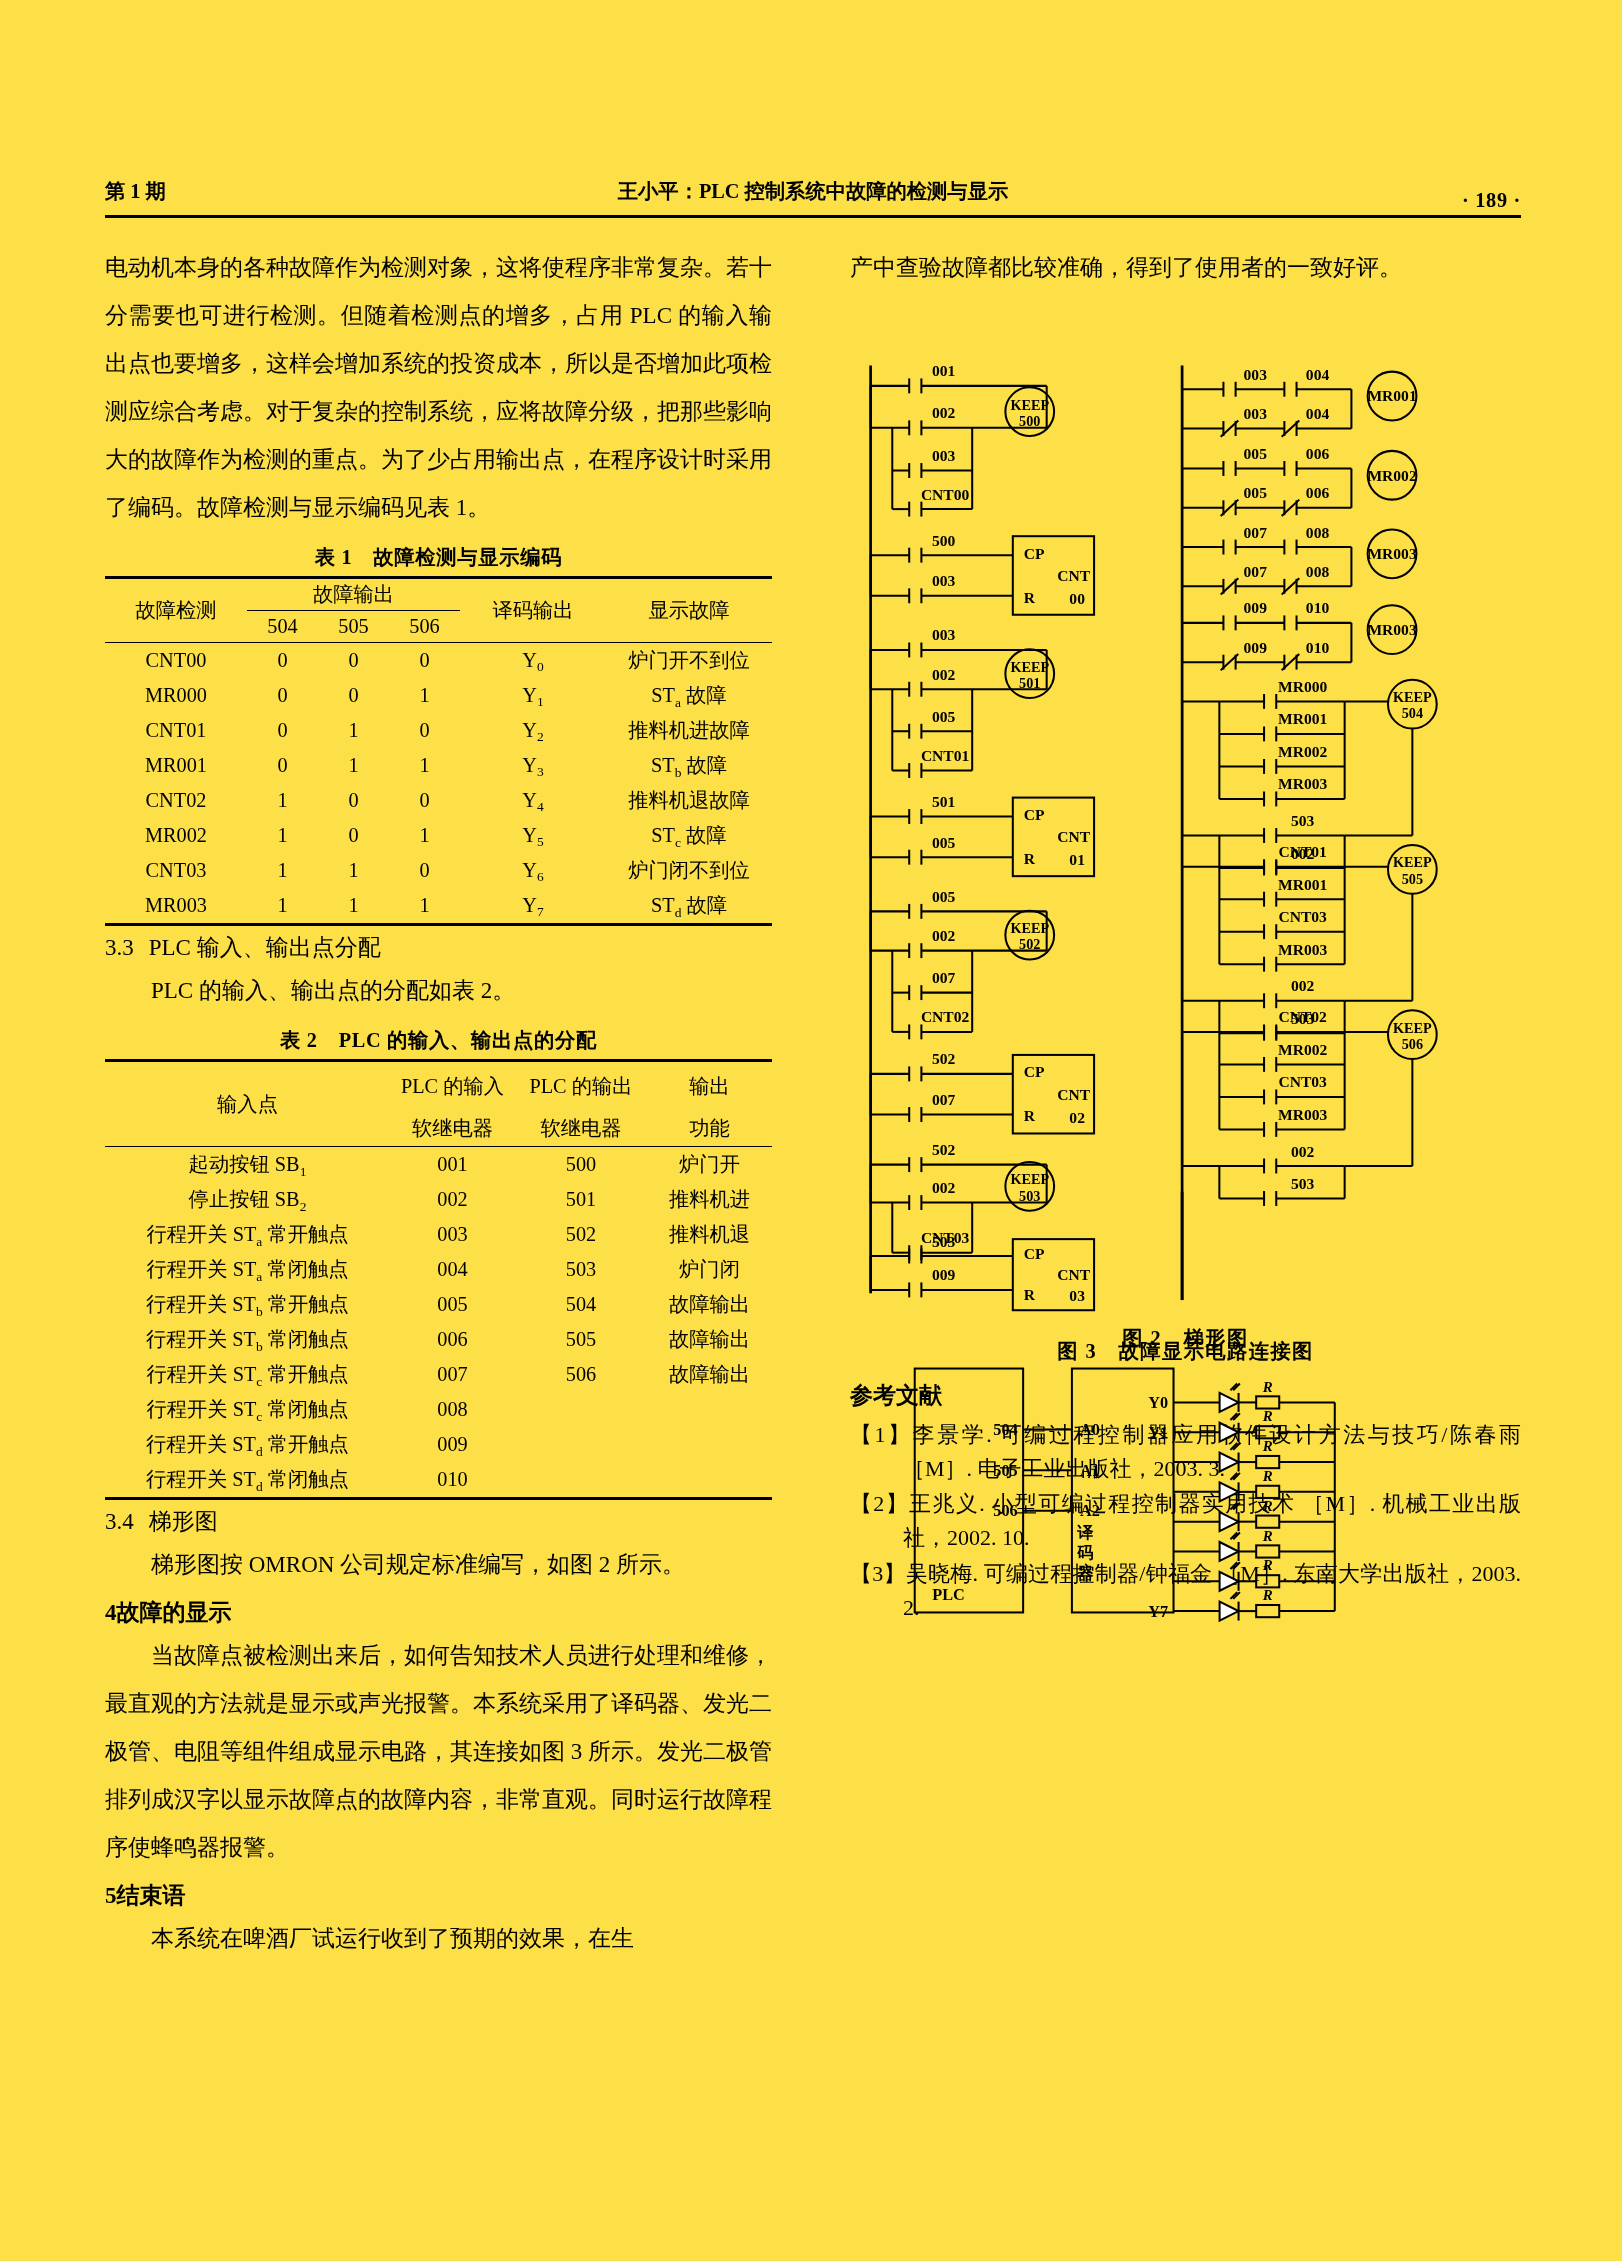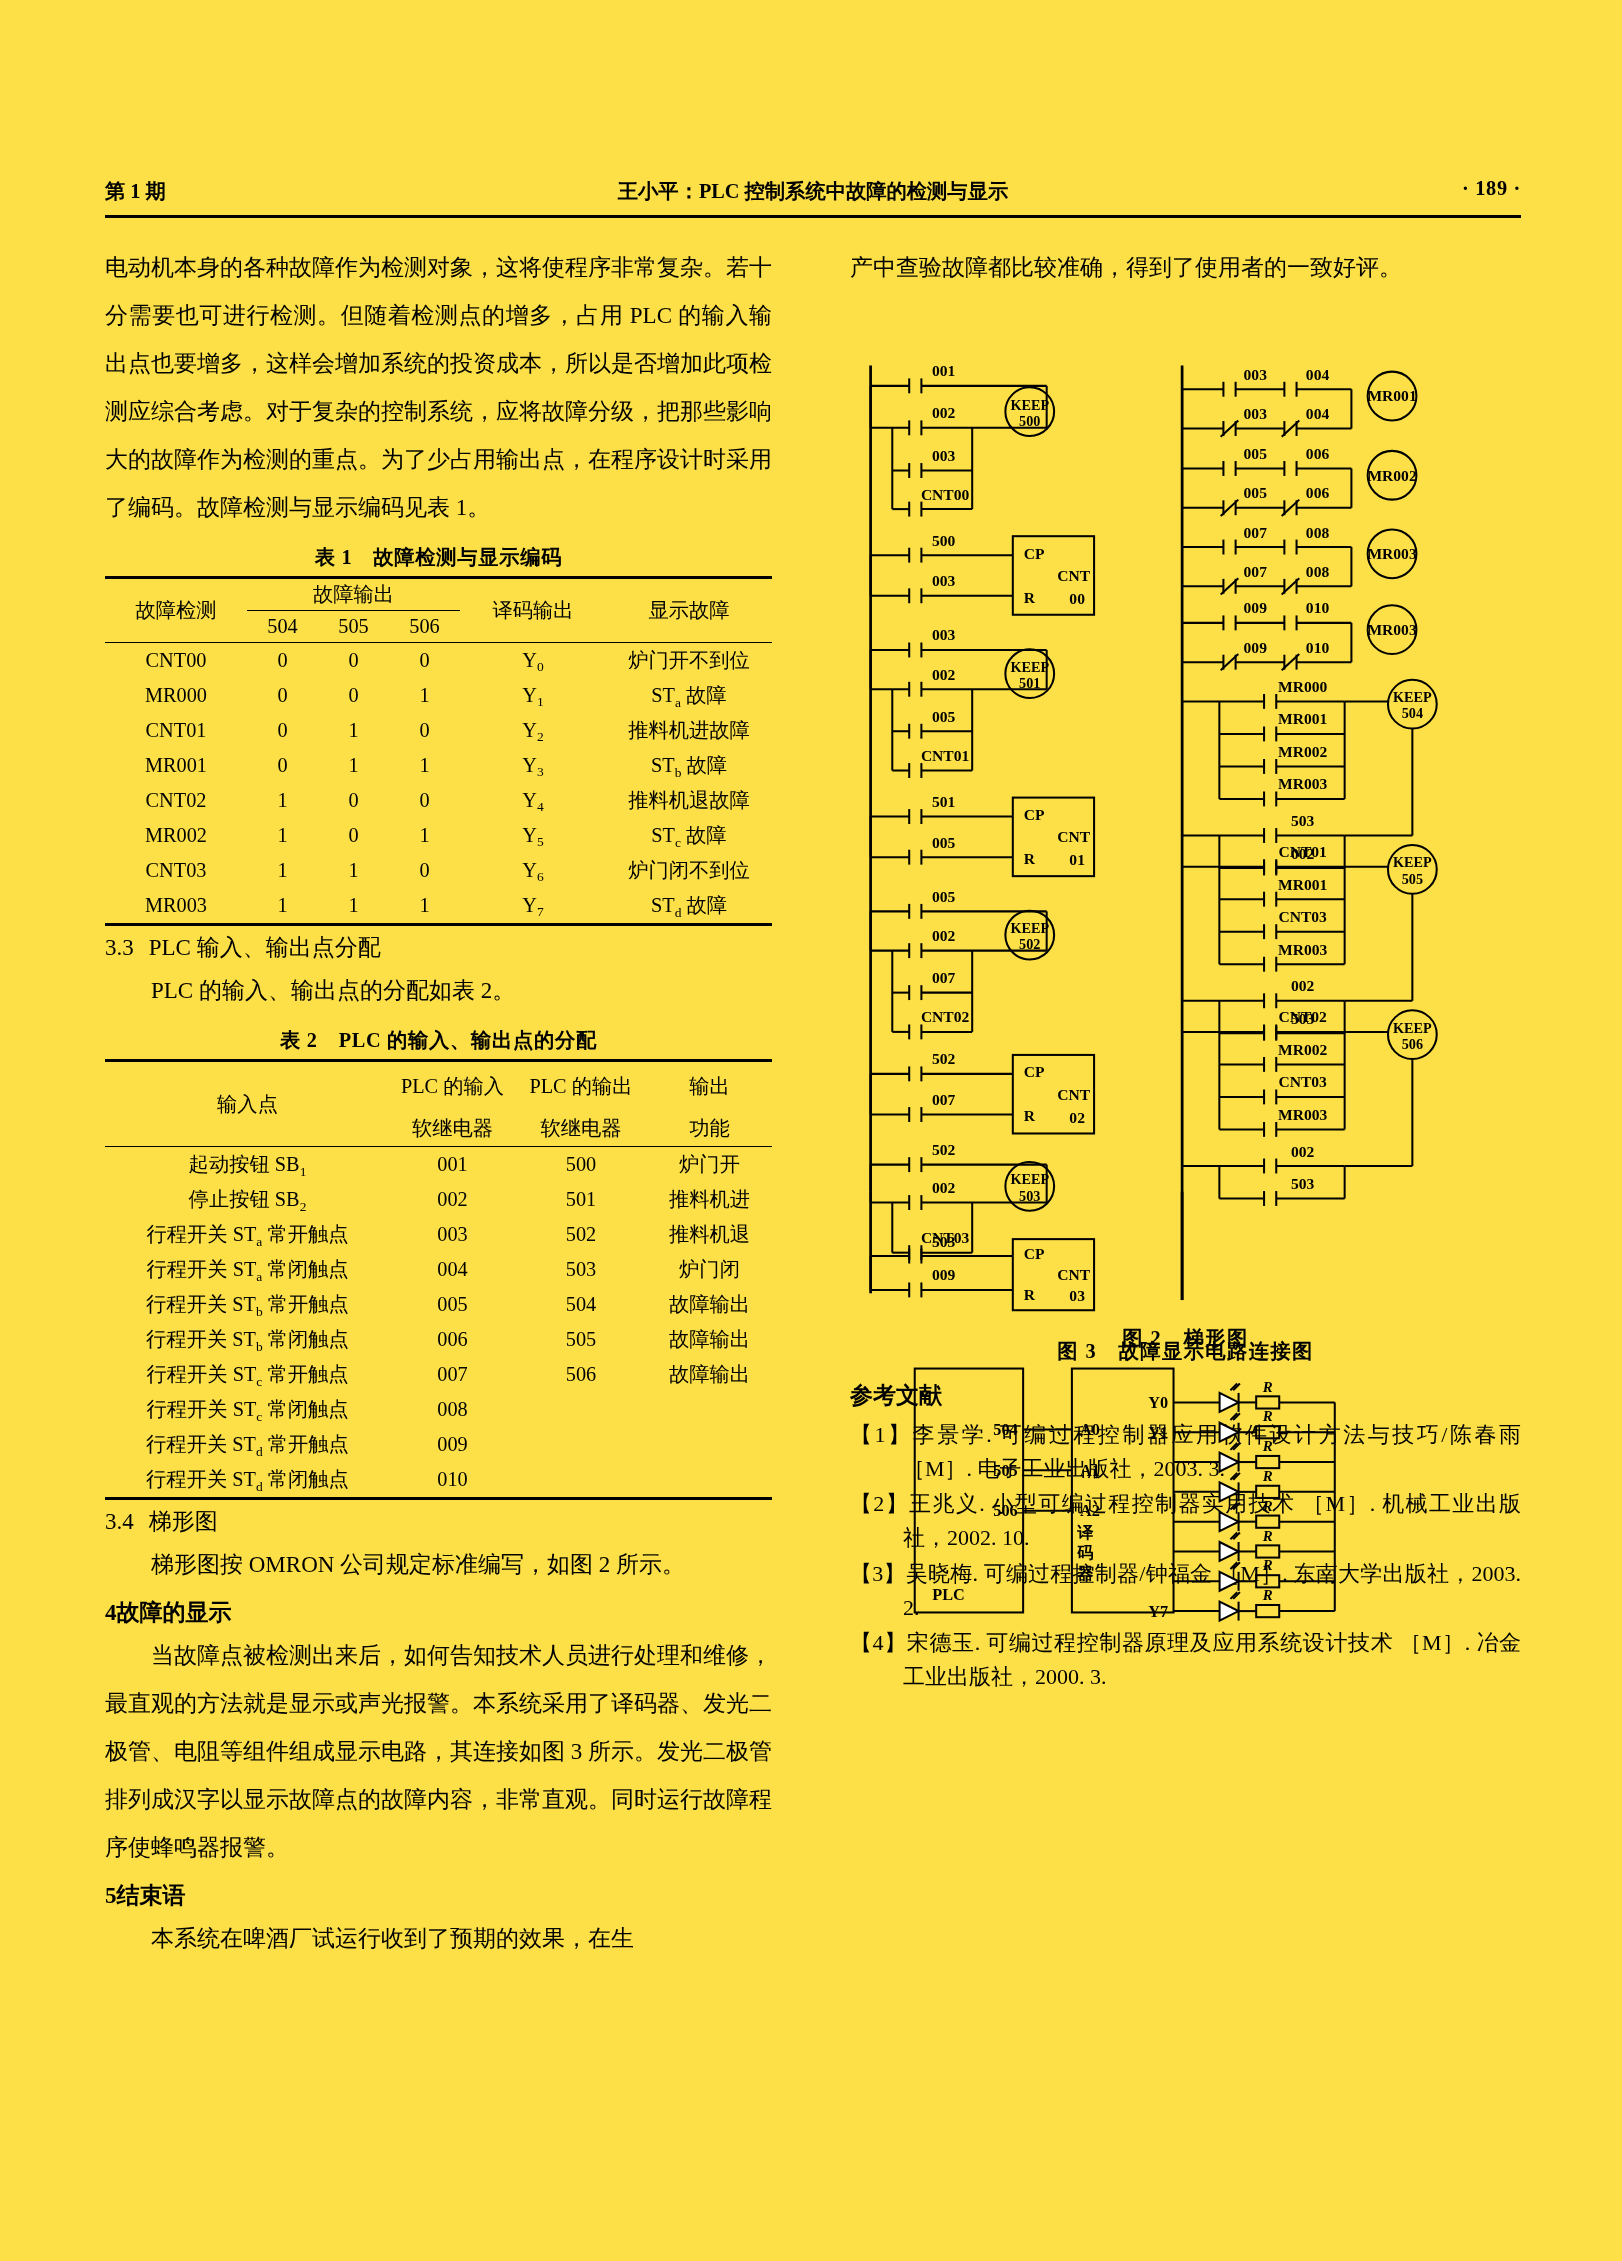--- a/index.html
+++ b/index.html
@@ -9,21 +9,21 @@
     color:#000;
     -webkit-font-smoothing:none;
   }
   .page{position:absolute;inset:0;background:#fde047;}
 
   
   .runhead{position:absolute;left:105px;top:177px;width:1416px;height:31px;
            font-size:20.3px;font-weight:700;}
   .runhead .rh-left{position:absolute;left:0;top:0;}
   .runhead .rh-center{position:absolute;left:50%;top:0;transform:translateX(-50%);}
-  .runhead .rh-right{position:absolute;right:0;top:0;letter-spacing:0.7px;}
+  .runhead .rh-right{position:absolute;right:0;top:12px;letter-spacing:0.7px;}
   .rule-head{position:absolute;left:105px;top:215px;width:1416px;height:2.7px;background:#000;}
 
   
   .col{position:absolute;top:244px;}
   .col-left{left:105px;width:667px;}
   .col-right{left:850px;width:671px;}
 
   p.body{
     margin:0 0 0 0;font-size:23px;line-height:48px;text-align:justify;
     text-justify:inter-ideograph;letter-spacing:0px;
@@ -268,21 +268,20 @@
   <div class="col col-right">
     <p class="body">产中查验故障都比较准确，得到了使用者的一致好评。</p>
     <div style="height:999px;"></div>
     <div class="figcap" style="margin-top:46px;">图 3　故障显示电路连接图</div>
 
     <h3 class="secb" style="margin-top:13px;">参考文献</h3>
     <div class="refs" id="refs">
         <div class="ref">【1】李景学. 可编过程控制器应用软件设计方法与技巧/陈春雨 ［M］. 电子工业出版社，2003. 3.</div>
         <div class="ref">【2】王兆义. 小型可编过程控制器实用技术 ［M］. 机械工业出版社，2002. 10.</div>
         <div class="ref">【3】吴晓梅. 可编过程控制器/钟福金 ［M］. 东南大学出版社，2003. 2.</div>
-        <div class="ref">【4】宋德玉. 可编过程控制器原理及应用系统设计技术 ［M］. 冶金工业出版社，2000. 3.</div>
       </div>
   </div>
 
   <svg id="ladder" viewBox="0 0 990 1425">
     <g id="ladder-g" fill="none" stroke="#000" stroke-width="3">
         <line x1="30" y1="20" x2="30" y2="1240" stroke-width="4"></line>
         <line x1="87" y1="39" x2="87" y2="61"></line>
         <line x1="105" y1="39" x2="105" y2="61"></line>
         <line x1="30" y1="50" x2="87" y2="50"></line>
         <line x1="105" y1="50" x2="290" y2="50"></line>

